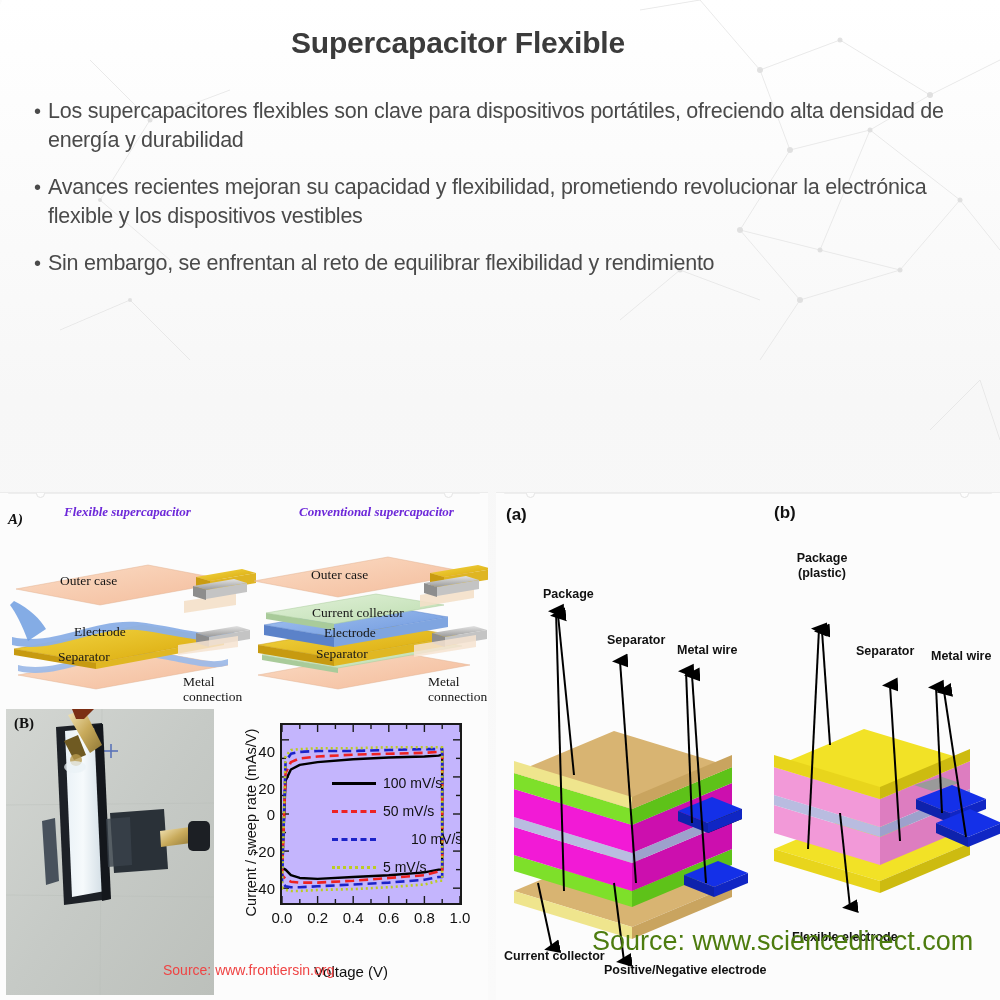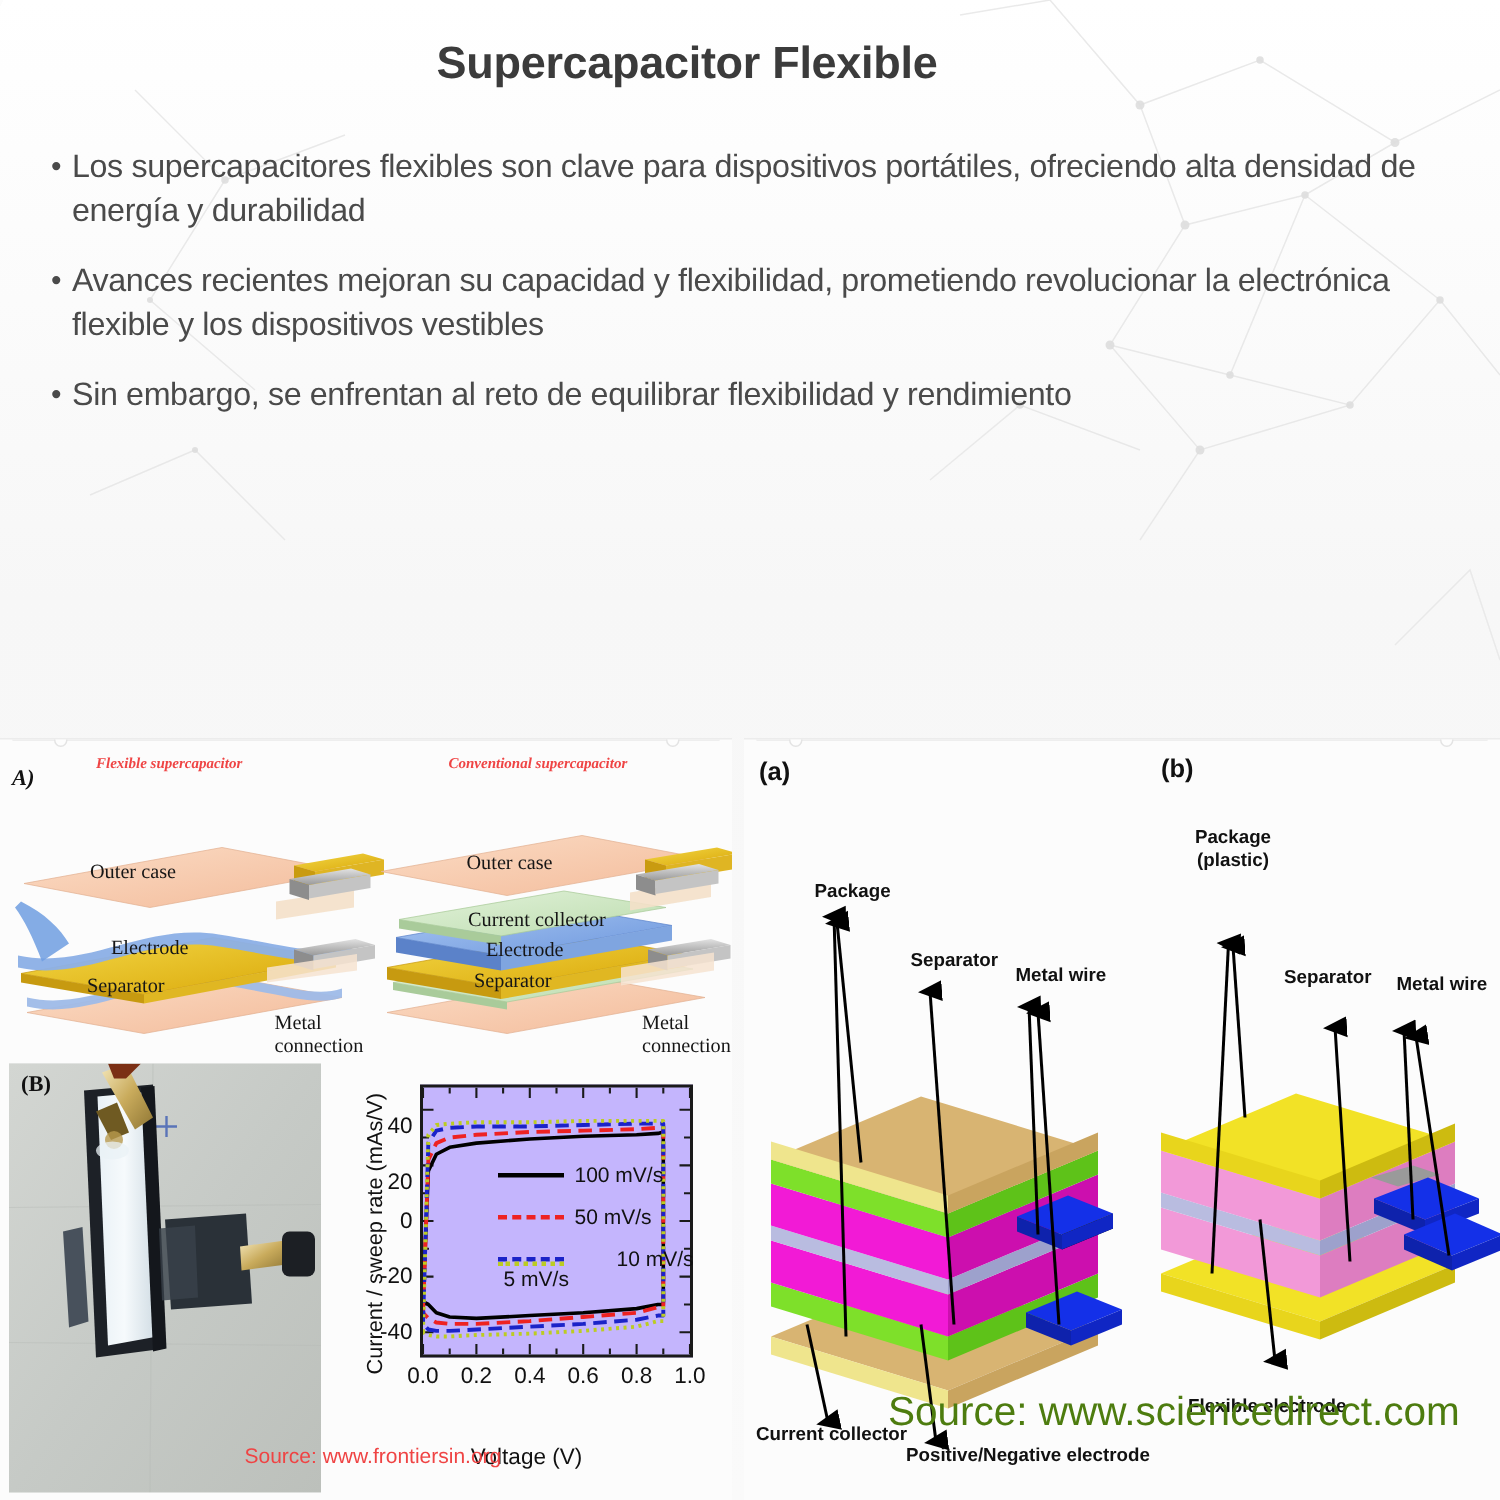--- a/index.html
+++ b/index.html
@@ -71,22 +71,22 @@
   }
 
   
   #panelA{position:absolute;left:0;top:0;width:488px;height:215px;}
   .panel-tag{
     position:absolute;font-family:"Liberation Serif",serif;
     font-weight:700;font-style:italic;color:#111;
   }
   #tagA{left:8px;top:18px;font-size:15px;}
   .subhead{
-    position:absolute;color:#ef4444;font-style:italic;font-weight:700;
-    font-family:"Liberation Serif",serif;font-size:10px;white-space:nowrap;
+    position:absolute;color:#6d28d9;font-style:italic;font-weight:700;
+    font-family:"Liberation Serif",serif;font-size:13px;white-space:nowrap;
   }
   #subhead-flex{left:64px;top:11px;}
   #subhead-conv{left:299px;top:11px;}
 
   .stack-label{
     position:absolute;font-family:"Liberation Serif",serif;
     font-size:13.5px;color:#161616;white-space:nowrap;z-index:9;
   }
 
   
@@ -451,21 +451,21 @@
         <span>100 mV/s</span>
       </div>
       <div class="legend-row" style="left:118px;top:94px;">
         <span class="lg-line lg-50"></span>
         <span>50 mV/s</span>
       </div>
       <div class="legend-row" style="left:118px;top:122px;gap:28px;">
         <span class="lg-line lg-10"></span>
         <span>10 mV/s</span>
       </div>
-      <div class="legend-row" style="left:118px;top:132px;flex-direction:column;">
+      <div class="legend-row" style="left:118px;top:150px;">
         <span class="lg-line lg-5"></span>
         <span>5 mV/s</span>
       </div>
     </div>
   </div>
 
   <div class="fig-card" id="fig-right">
     <div class="card-topline"></div>
     <div class="card-knob" style="left:30px"></div>
     <div class="card-knob" style="left:464px"></div>

